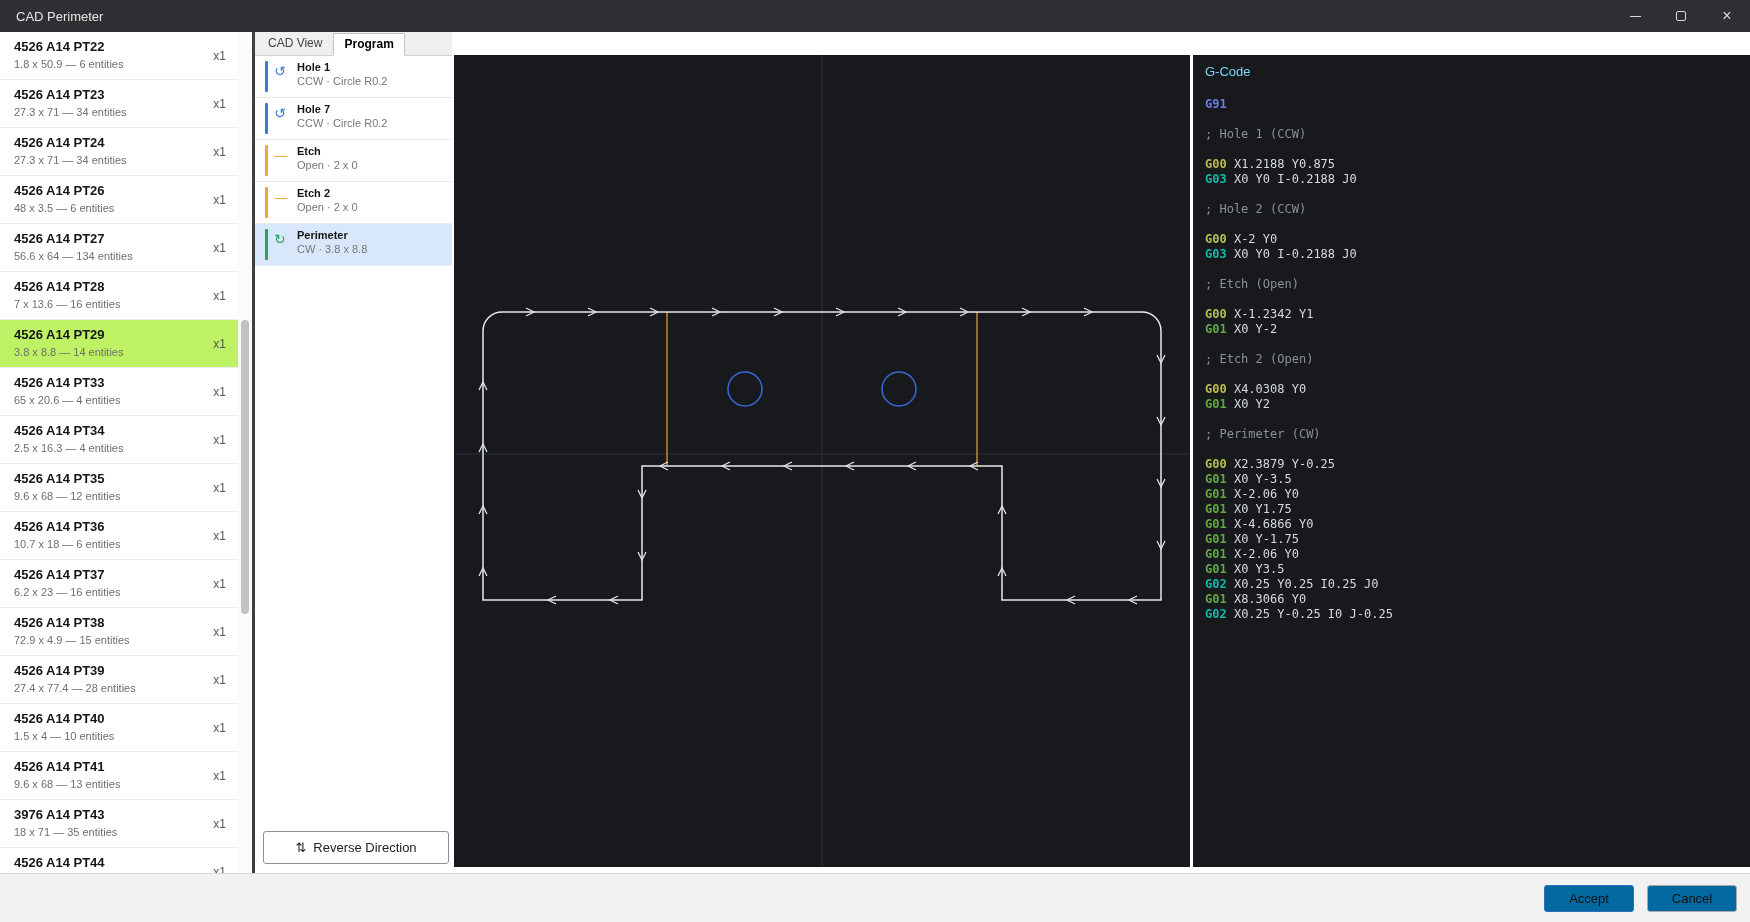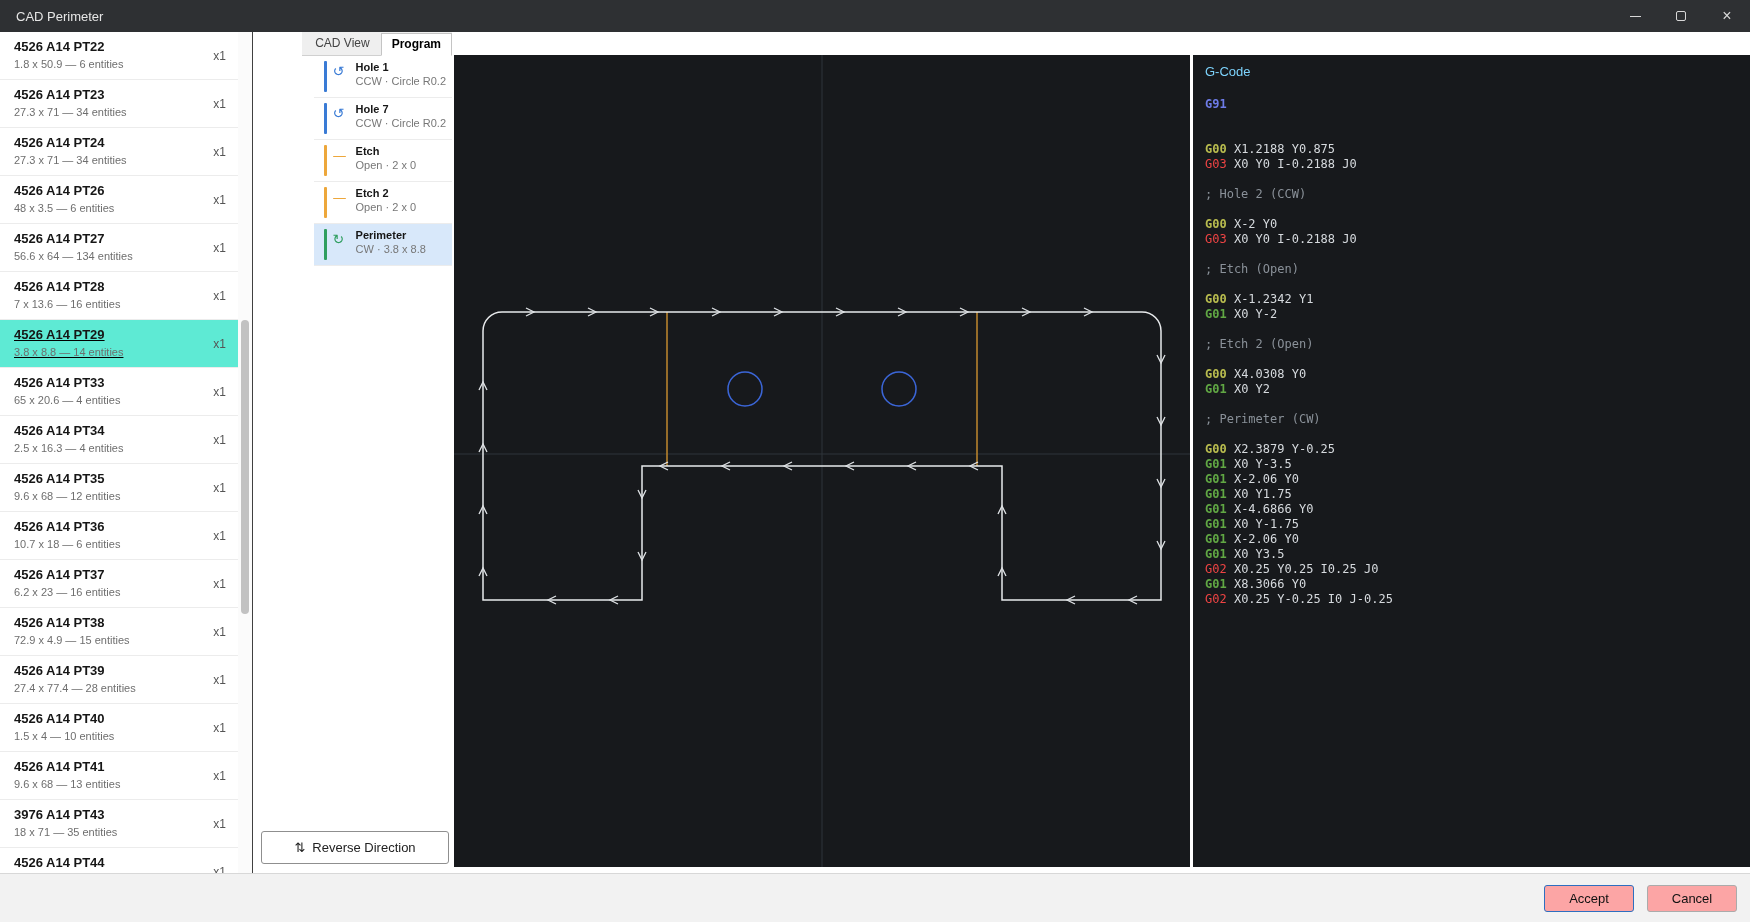--- a/index.html
+++ b/index.html
@@ -17,29 +17,29 @@
   .ico-max { width: 10px; height: 10px; border: 1px solid #d8d8d8; border-radius: 2px; display: block; }
   .ico-close { font-size: 16px; line-height: 1; }
 
   
   .content { flex: 1 1 auto; min-height: 0; display: flex; background: #fff; }
 
   
   .sidebar { flex: 0 0 252px; display: flex; background: #fff; overflow: hidden; }
   .parts { width: 238px; overflow: hidden; }
   .part-row { height: 48px; padding: 7px 10px 0 14px; border-bottom: 1px solid #ececec; position: relative; background: #fff; }
-  .part-row.selected { background: #5eead4; text-decoration: underline; }
+  .part-row.selected { background: #bef264; }
   .part-name { font-size: 13px; font-weight: bold; color: #161616; }
   .part-meta { font-size: 11px; color: #6e6e6e; margin-top: 4px; }
   .part-qty { position: absolute; right: 12px; top: 50%; transform: translateY(-50%); font-size: 12px; color: #555; }
   .side-scroll { width: 14px; position: relative; background: #fbfbfb; }
   .side-thumb { position: absolute; left: 3px; width: 8px; top: 288px; height: 294px; background: #c2c2c2; border-radius: 4px; }
 
   
-  .middle { flex: 0 0 200px; border-left: 1px solid #404040; display: flex; flex-direction: column; position: relative; background: #fff; align-items: flex-end; }
+  .middle { flex: 0 0 200px; border-left: 3px solid #404040; display: flex; flex-direction: column; position: relative; background: #fff; }
   .tabbar { flex: 0 0 23px; background: #efefef; border-bottom: 1px solid #d0d0d0; display: flex; align-items: flex-end; padding-left: 2px; }
   .tab { font-size: 12px; color: #444; padding: 3px 10px 4px; border: 1px solid transparent; }
   .tab.active { background: #fff; color: #000; font-weight: bold; border-color: #c4c4c4; border-bottom-color: #fff; margin-bottom: -1px; }
   .ops { flex: 1 1 auto; }
   .op-item { height: 42px; position: relative; padding: 5px 6px 0 42px; border-bottom: 1px solid #ececec; background: #fff; }
   .op-item.selected { background: #d8e8fa; }
   .op-stripe { position: absolute; left: 10px; top: 5px; bottom: 5px; width: 3px; border-radius: 1px; }
   .op-icon { position: absolute; left: 19px; top: 8px; font-size: 14px; line-height: 1; font-family: "DejaVu Sans", sans-serif; }
   .op-title { font-size: 11px; font-weight: bold; color: #161616; }
   .op-meta { font-size: 11px; color: #777; margin-top: 2px; }
@@ -50,27 +50,27 @@
   .canvas-wrap { flex: 0 0 736px; margin-left: 2px; margin-top: 23px; height: 812px; background: #17191c; }
 
   
   .gcode { flex: 1 1 auto; margin-left: 3px; margin-top: 23px; height: 812px; background: #17191c; overflow: hidden; padding: 9px 0 0 12px; }
   .gcode-title { font-size: 13px; color: #7dd3fc; margin-bottom: 18px; }
   .gcode-body { font-family: "DejaVu Sans Mono", monospace; font-size: 12px; line-height: 15px; }
   .gl { white-space: pre; min-height: 15px; }
   .tok-g91 { color: #6e7ce8; font-weight: bold; }
   .tok-g00 { color: #b9bd4f; font-weight: bold; }
   .tok-g01 { color: #61a844; font-weight: bold; }
-  .tok-g23 { color: #ef4444; font-weight: normal; }
+  .tok-g23 { color: #14b8a6; font-weight: bold; }
   .tok-com { color: #8a9199; }
   .tok-args { color: #d6dade; }
 
   
   .footer { flex: 0 0 49px; background: #f2f2f2; border-top: 1px solid #d8d8d8; display: flex; align-items: center; justify-content: flex-end; gap: 13px; padding-right: 13px; }
-  .btn { width: 90px; height: 27px; font-size: 13px; font-family: inherit; background: #fca5a5; border-radius: 3px; color: #111; }
+  .btn { width: 90px; height: 27px; font-size: 13px; font-family: inherit; background: #0369a1; border-radius: 3px; color: #111; }
   .btn.accept { border: 1px solid #2e6fc0; }
   .btn.cancel { border: 1px solid #ababab; }
 </style>
 </head>
 <body>
 
 <div class="window">
 
   <div class="titlebar">
     <span class="app-title">CAD Perimeter</span>
@@ -272,20 +272,21 @@
           <path d="M-6,-4 L2,0 L-6,4" fill="none" stroke="#dfe2e5" stroke-width="1.3" transform="translate(574,257) rotate(0)"></path>
           <path d="M-6,-4 L2,0 L-6,4" fill="none" stroke="#dfe2e5" stroke-width="1.3" transform="translate(636,257) rotate(0)"></path>
         </svg>
     </section>
 
     <section class="gcode">
       <div class="gcode-title">G-Code</div>
       <div class="gcode-body" id="gcode-body">
           <div class="gl"><span class="tok-g91">G91</span></div>
           <div class="gl">&nbsp;</div>
+          <div class="gl"><span class="tok-com">; Hole 1 (CCW)</span></div>
           <div class="gl">&nbsp;</div>
           <div class="gl"><span class="tok-g00">G00</span><span class="tok-args"> X1.2188 Y0.875</span></div>
           <div class="gl"><span class="tok-g23">G03</span><span class="tok-args"> X0 Y0 I-0.2188 J0</span></div>
           <div class="gl">&nbsp;</div>
           <div class="gl"><span class="tok-com">; Hole 2 (CCW)</span></div>
           <div class="gl">&nbsp;</div>
           <div class="gl"><span class="tok-g00">G00</span><span class="tok-args"> X-2 Y0</span></div>
           <div class="gl"><span class="tok-g23">G03</span><span class="tok-args"> X0 Y0 I-0.2188 J0</span></div>
           <div class="gl">&nbsp;</div>
           <div class="gl"><span class="tok-com">; Etch (Open)</span></div>

